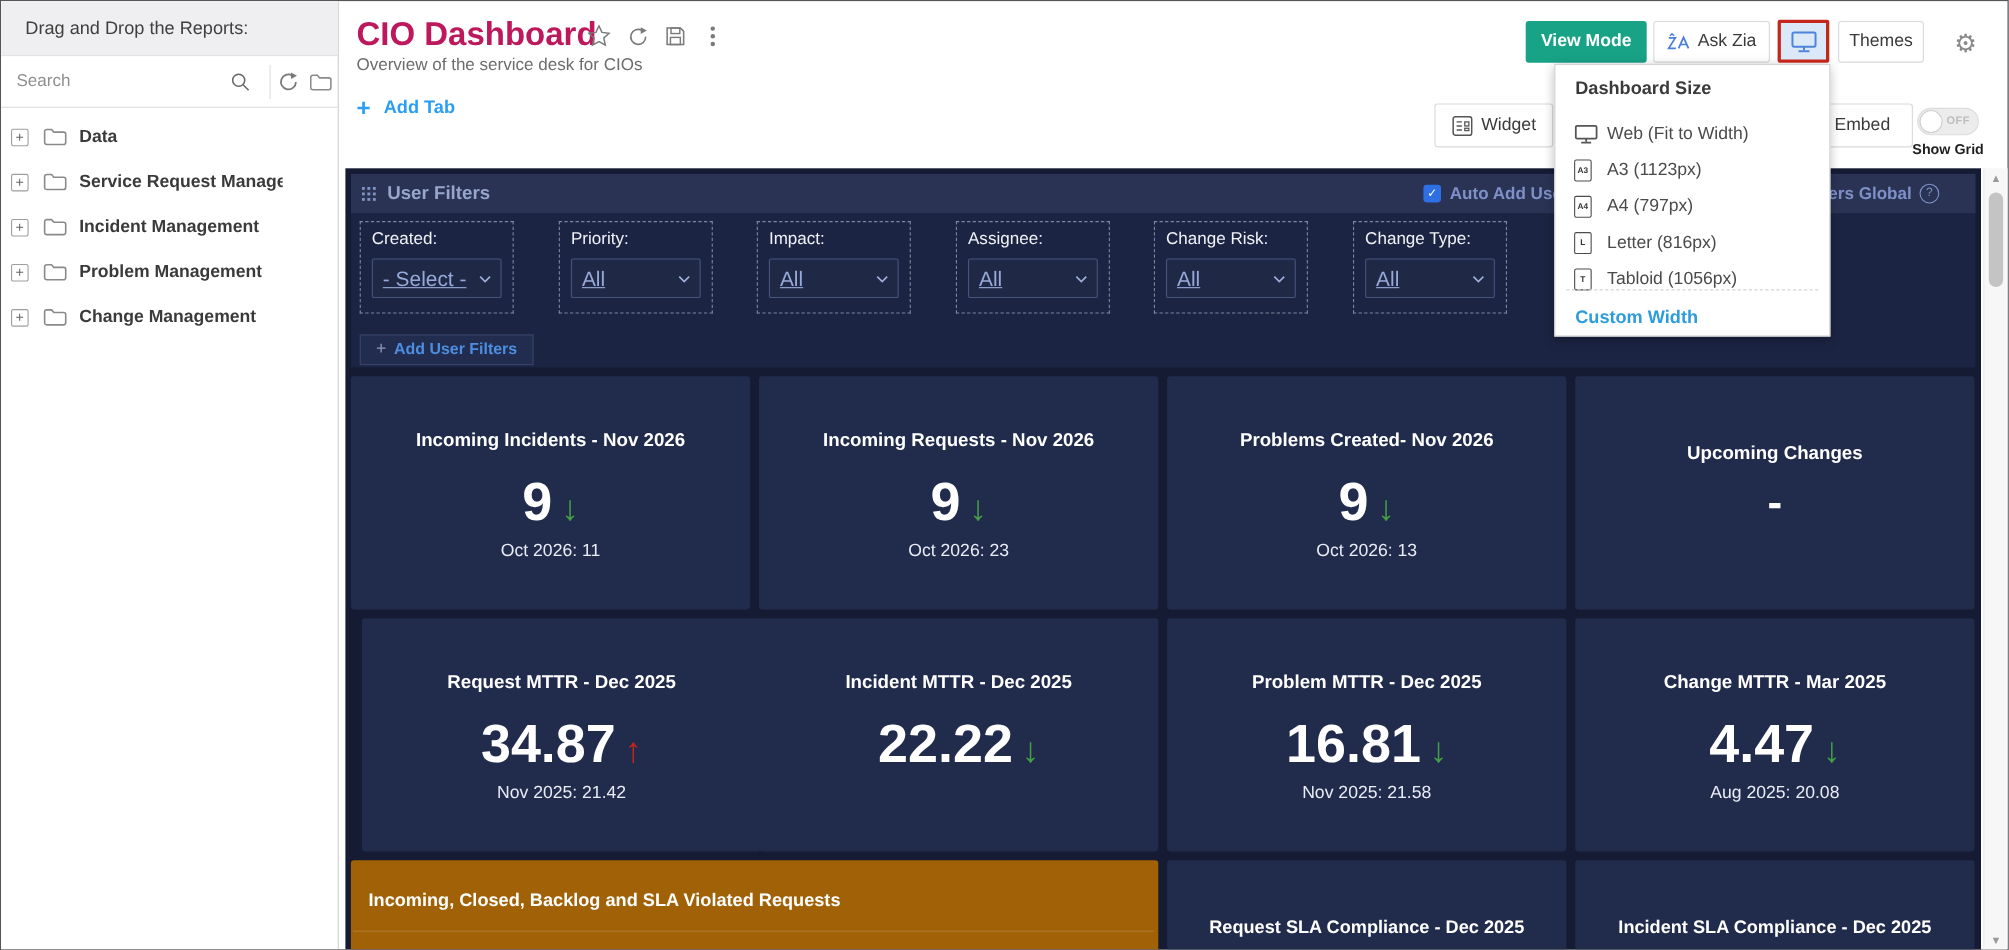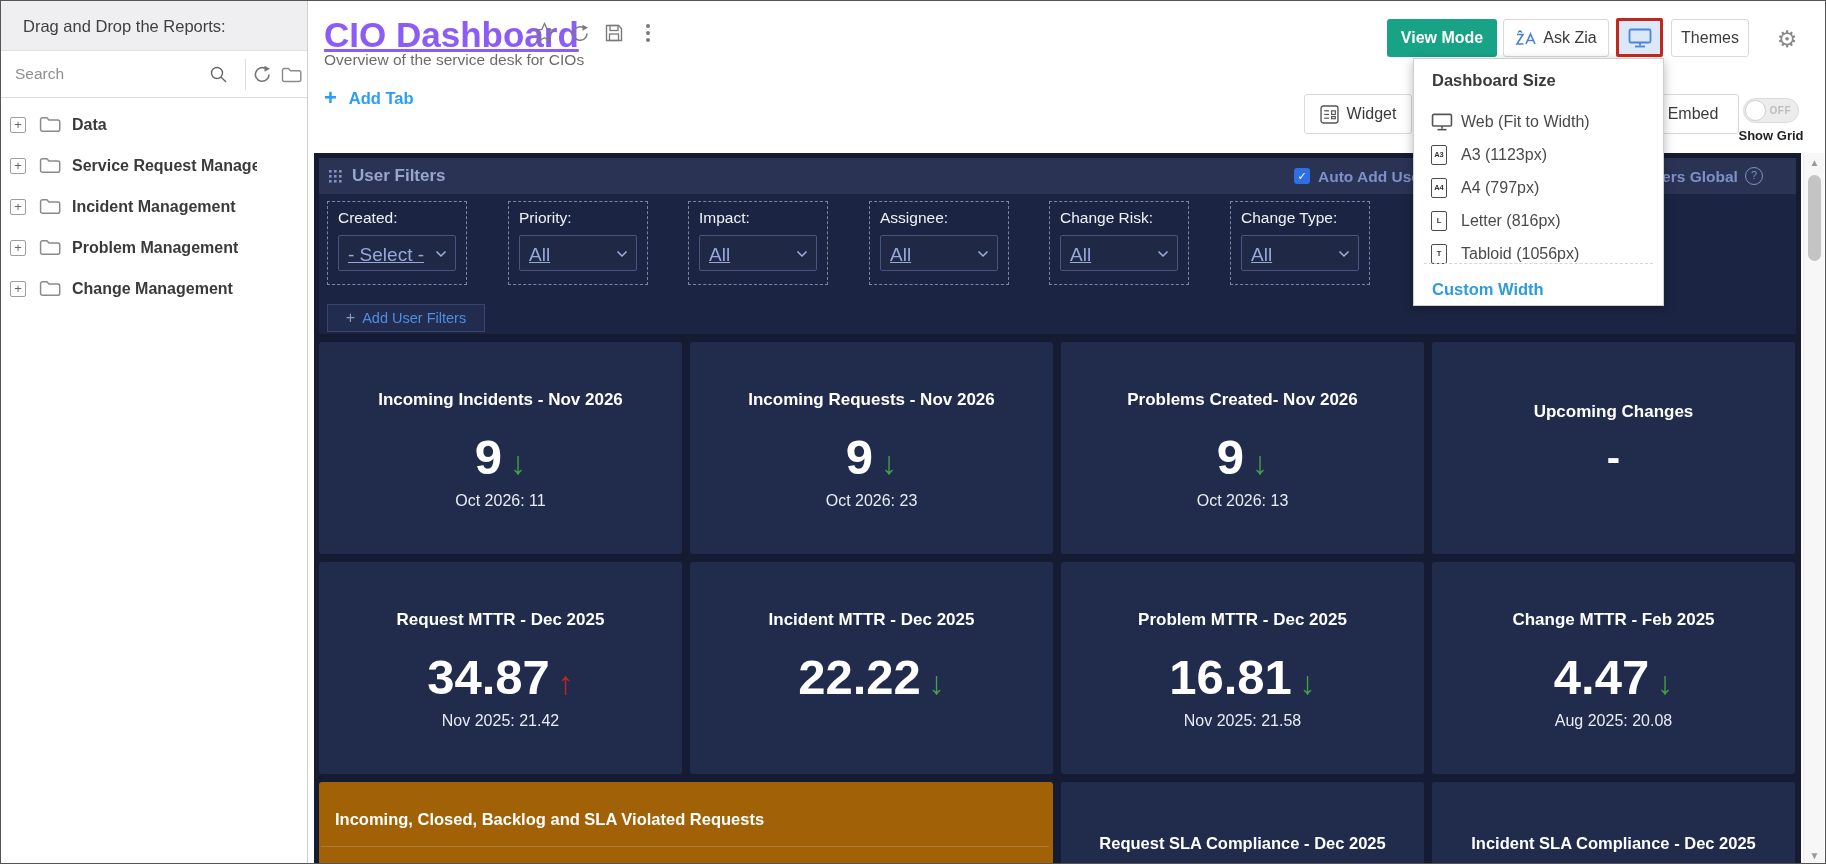--- a/index.html
+++ b/index.html
@@ -14,21 +14,21 @@
   .sb-search input { position:absolute; left:14px; top:8px; width:185px; height:30px; border:none; outline:none; font-size:15.5px; color:#444; font-family:"Liberation Sans",sans-serif; }
   .sb-search input::placeholder { color:#8f8f8f; }
   .sb-divider { position:absolute; left:244px; top:8px; width:1px; height:31px; background:#ddd; }
   .tree { position:absolute; left:0; top:103px; width:100%; }
   .tree-item { height:41px; display:flex; align-items:center; padding-left:9px; cursor:pointer; }
   .plus-box { width:16px; height:16px; border:1px solid #9e9e9e; border-radius:2px; color:#666; font-size:13px; line-height:13px; text-align:center; flex:0 0 auto; }
   .tree-folder { margin-left:13px; flex:0 0 auto; }
   .tree-label { margin-left:11px; font-size:16px; font-weight:bold; color:#3a3a3a; white-space:nowrap; overflow:hidden; max-width:185px; }
 
   
-  .title { left:323px; top:14px; font-size:35px; font-weight:bold; color:#8b5cf6;text-decoration:underline; }
+  .title { left:323px; top:14px; font-size:30px; font-weight:bold; color:#be185d; }
   .subtitle { left:323px; top:50px; font-size:15.5px; color:#6c6c6c; }
   .addtab { left:323px; top:86px; display:flex; align-items:center; cursor:pointer; }
   .addtab .plus { color:#2a9df4; font-size:22px; font-weight:bold; line-height:22px; }
   .addtab .lbl { color:#2a9df4; font-size:16.5px; font-weight:bold; margin-left:12px; }
   .hicon { cursor:pointer; }
 
   .btn { position:absolute; display:flex; align-items:center; justify-content:center; border-radius:3px; cursor:pointer; font-size:16px; }
   .btn-green { background:#18a286; color:#fff; font-weight:bold; }
   .btn-white { background:#fff; border:1px solid #d9d9d9; color:#3a3a3a; }
   .trigger-btn { position:absolute; left:1615px; top:17px; width:47px; height:39px; background:#dbe8f8; border:3px solid #c3271c; border-radius:2px; display:flex; align-items:center; justify-content:center; cursor:pointer; z-index:60; }
@@ -50,21 +50,21 @@
   .global-lbl { position:absolute; left:1556px; top:167px; font-size:15.5px; font-weight:bold; color:#7e90c7; white-space:nowrap; }
   .help { position:absolute; left:1744px; top:166px; width:18px; height:18px; border:1.5px solid #7e90c7; border-radius:50%; color:#7e90c7; font-size:11px; line-height:15px; text-align:center; cursor:pointer; }
 
   .fbox { position:absolute; top:200px; width:140px; height:84px; border:1px dashed rgba(205,214,235,.55); padding:7px 10px; }
   .fbox .flabel { color:#f0f2f8; font-size:15.5px; }
   .fbox .fselect { position:relative; margin-top:8px; height:36px; border:1px solid #46547e; border-radius:2px; background:rgba(255,255,255,.02); cursor:pointer; }
   .fbox .fval { position:absolute; left:9px; top:8px; font-size:19px; color:#98a9d9;text-decoration:underline; }
   .fbox .chev { position:absolute; right:8px; top:14px; }
   .add-uf { position:absolute; left:326px; top:303px; width:158px; height:28px; background:#222c4e; border:1px solid #39456b; display:flex; align-items:center; justify-content:center; cursor:pointer; }
   .add-uf .plus { color:#8d99bb; font-size:16px; margin-right:7px; }
-  .add-uf .lbl { color:#4e8ee2; font-size:14.5px; }
+  .add-uf .lbl { color:#4e8ee2; font-size:14.5px;font-weight:bold; }
 
   
   .card { position:absolute; width:363px; height:212px; background:#212b4b; border-radius:3px; }
   .k-title { position:absolute; top:48px; width:100%; text-align:center; color:#fff; font-size:17px; font-weight:bold; }
   .k-valrow { position:absolute; top:84px; width:100%; text-align:center; line-height:62px; }
   .k-val { color:#fff; font-size:49px; font-weight:bold; }
   .k-trend { font-size:32px; font-weight:bold; margin-left:8px; }
   .k-trend.down { color:#43a047; }
   .k-trend.up { color:#c0271d; }
   .k-sub { position:absolute; top:150px; width:100%; text-align:center; color:#e8ecf5; font-size:16px; }
@@ -318,36 +318,36 @@
     <div class="k-title">Problems Created- Nov 2026</div>
     <div class="k-valrow"><span class="k-val">9</span><span class="k-trend down">↓</span></div>
     <div class="k-sub">Oct 2026: 13</div>
   </div>
   <div class="card no-sub" style="left:1431px;top:341px">
     <div class="k-title">Upcoming Changes</div>
     <div class="k-valrow"><span class="k-val">-</span></div>
     <div class="k-sub"></div>
   </div>
 
-  <div class="card" style="left:318px;top:561px">
+  <div class="card" style="left:328px;top:561px">
     <div class="k-title">Request MTTR - Dec 2025</div>
     <div class="k-valrow"><span class="k-val">34.87</span><span class="k-trend up">↑</span></div>
     <div class="k-sub">Nov 2025: 21.42</div>
   </div>
   <div class="card" style="left:689px;top:561px">
     <div class="k-title">Incident MTTR - Dec 2025</div>
     <div class="k-valrow"><span class="k-val">22.22</span><span class="k-trend down">↓</span></div>
   </div>
   <div class="card" style="left:1060px;top:561px">
     <div class="k-title">Problem MTTR - Dec 2025</div>
     <div class="k-valrow"><span class="k-val">16.81</span><span class="k-trend down">↓</span></div>
     <div class="k-sub">Nov 2025: 21.58</div>
   </div>
   <div class="card" style="left:1431px;top:561px">
-    <div class="k-title">Change MTTR - Feb 2025</div>
+    <div class="k-title">Change MTTR - Mar 2025</div>
     <div class="k-valrow"><span class="k-val">4.47</span><span class="k-trend down">↓</span></div>
     <div class="k-sub">Aug 2025: 20.08</div>
   </div>
 
   <div class="wide-card">
     <div class="wc-title">Incoming, Closed, Backlog and SLA Violated Requests</div>
     <div class="wc-sep"></div>
   </div>
   <div class="b-card" style="left:1060px">
     <div class="b-title">Request SLA Compliance - Dec 2025</div>

